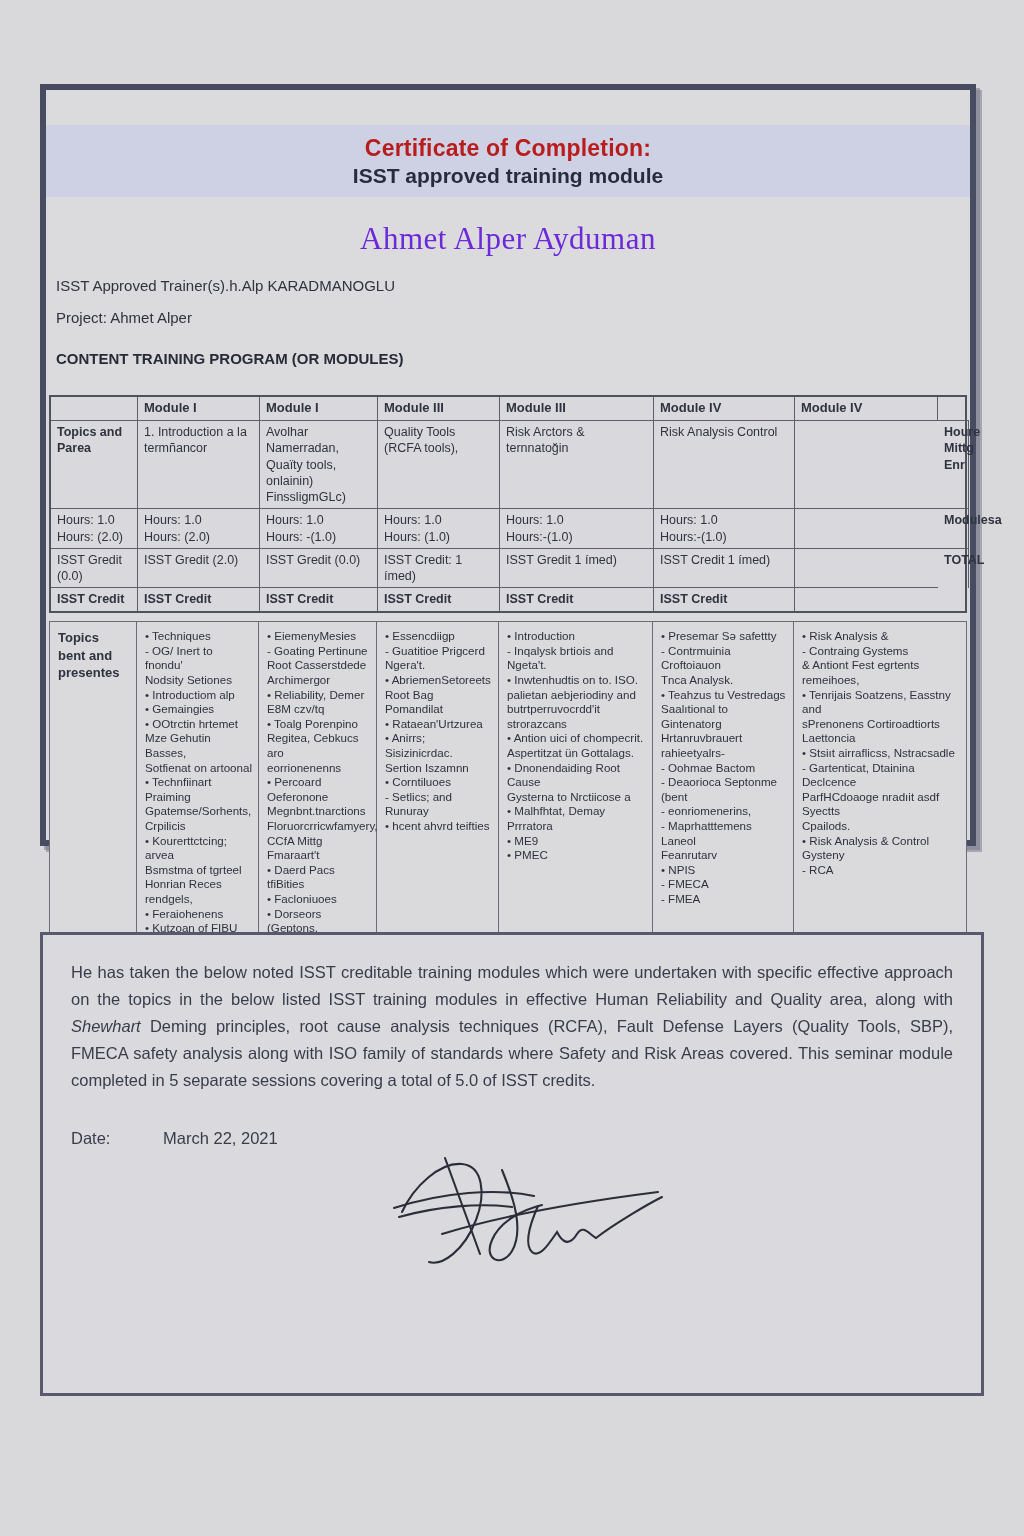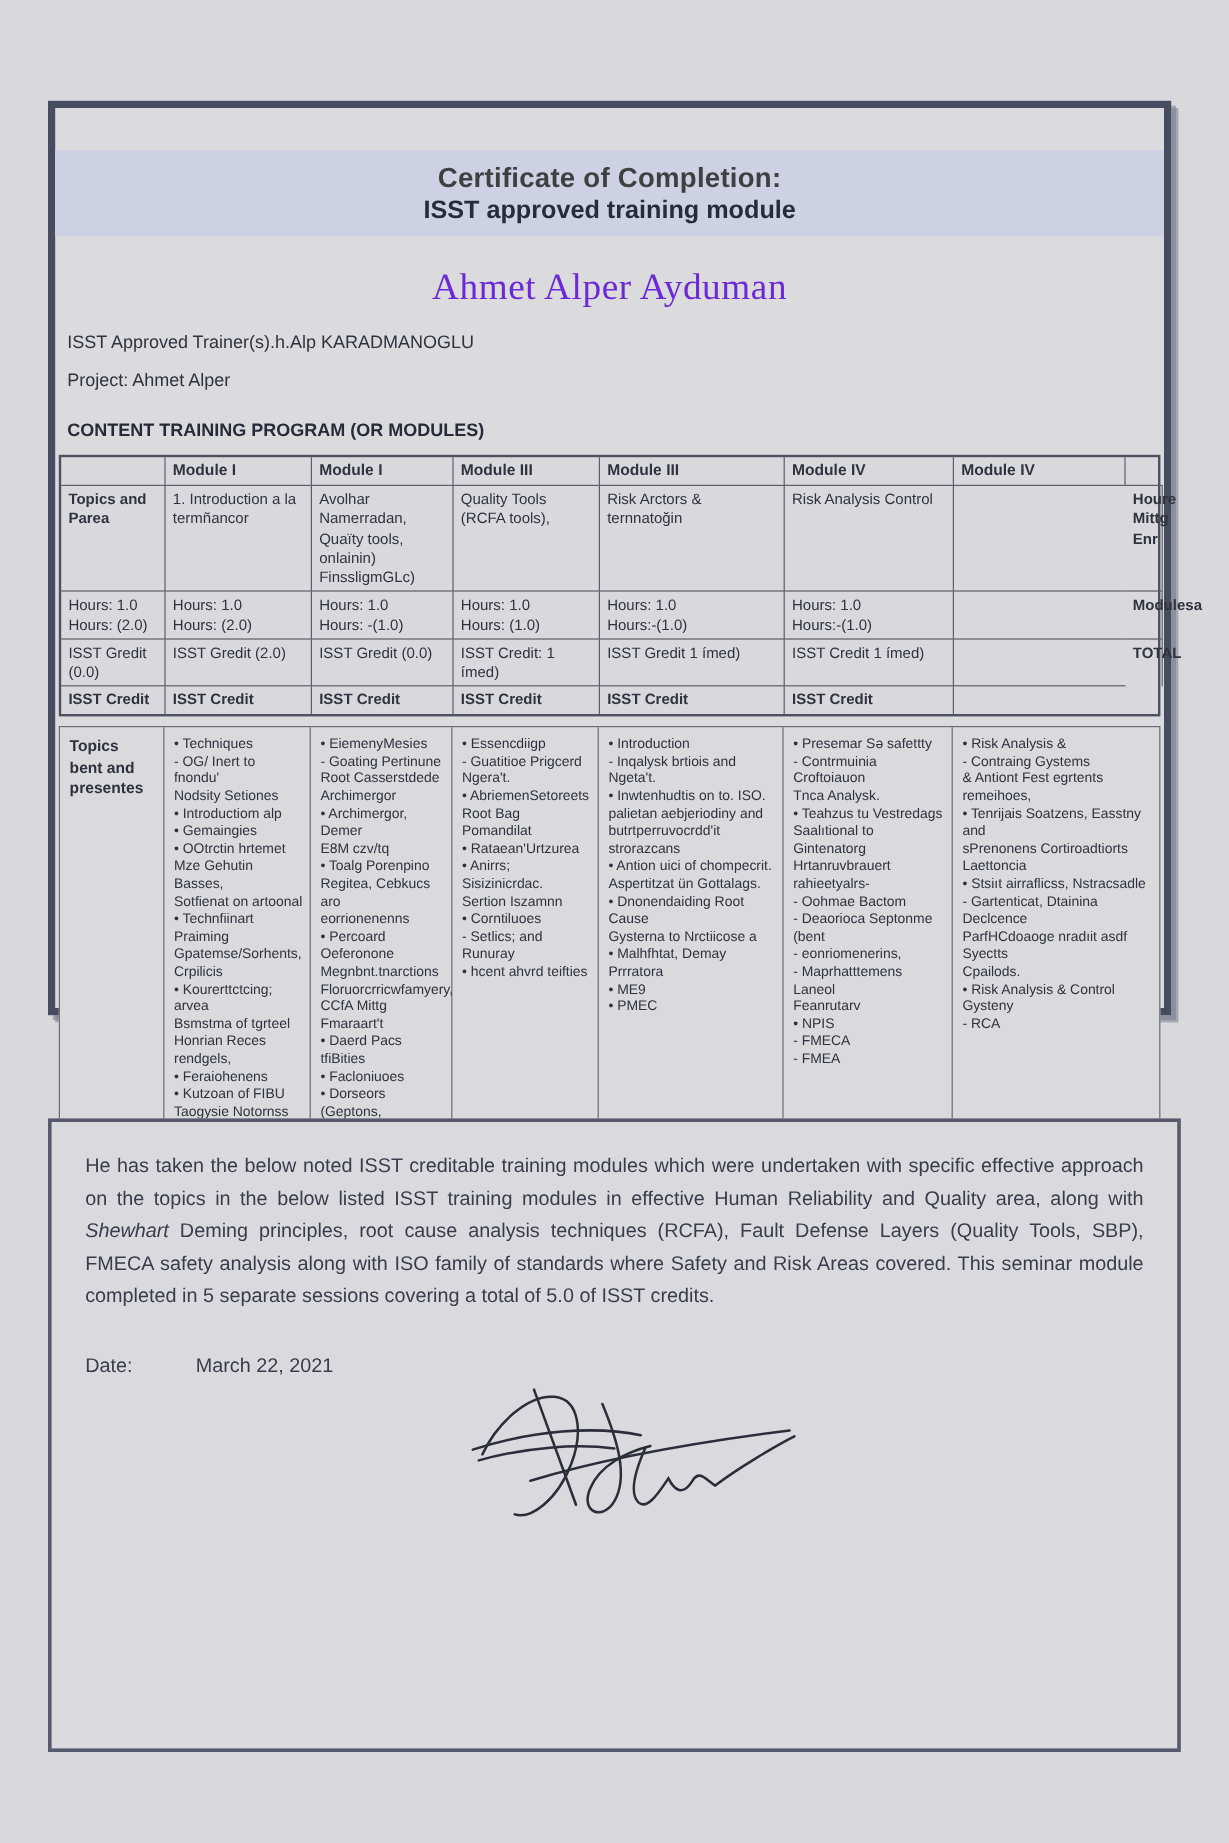--- a/index.html
+++ b/index.html
@@ -17,34 +17,34 @@
     width:936px; height:762px;
     background:#dbdbde;
     border:6px solid #474c61;
     box-shadow:4px 4px 0 rgba(120,124,140,.55), 6px 6px 0 rgba(70,75,97,.35);
   }
   .band {
     margin-top:35px; height:72px;
     background:#cdd1e3;
     display:flex; flex-direction:column; justify-content:center; align-items:center;
   }
-  .band .t1 { font-size:23px; font-weight:600; color:#404040; letter-spacing:.2px; }
+  .band .t1 { font-size:23px; font-weight:600; color:#b91c1c; letter-spacing:.2px; }
   .band .t2 { font-size:21px; font-weight:600; color:#272b3d; margin-top:2px; }
   .recipient {
     text-align:center; margin-top:24px;
     font-family:"Liberation Serif", "DejaVu Serif", serif;
     font-size:31px; color:#6d28d9; letter-spacing:.5px;
   }
   .meta { font-size:15px; color:#2f333f; padding-left:10px; }
   .trainer { margin-top:20px; }
   .project { margin-top:15px; }
   .program-heading { margin-top:24px; font-size:15px; font-weight:bold; padding-left:10px; color:#272b38; }
 
   
-  .tbl-wrap { margin-top:12px; padding:0 3px; }
+  .tbl-wrap { margin-top:28px; padding:0 3px; }
   .tbl {
     display:grid;
     grid-template-columns:87px 122px 118px 122px 154px 141px 143px 31px;
     border:2px solid #4e525e;
     background:#d9d9dd;
   }
   .c {
     border-right:1px solid #5c5f69; border-bottom:1px solid #5c5f69;
     padding:3px 6px; font-size:12.5px; line-height:1.3; color:#2f333f;
   }
@@ -83,21 +83,21 @@
     background:#d9d9dd;
   }
   .grand .gcell { height:100%; display:flex; align-items:center; }
   .grand .glabel { font-weight:bold; font-size:15px; padding-left:8px; border-right:1px solid #5c5f69; color:#272b38; }
   .grand .gvalue { font-weight:bold; font-size:15px; justify-content:center; color:#272b38; }
   .grand .gdiv { border-right:1px solid #8d909a; }
 
   
   .lower-box {
     position:absolute; left:40px; top:932px;
-    width:944px; height:528px;
+    width:944px; height:464px;
     border:3px solid #565a6c;
     background:#dadade;
   }
   .statement {
     padding:24px 28px 0 28px;
     font-size:16.5px; line-height:1.63; color:#383c4b;
     text-align:justify;
   }
   .statement .it { font-style:italic; }
   .date-row { margin-top:36px; padding-left:28px; font-size:16.5px; color:#383c4b; }
@@ -224,21 +224,21 @@
           <div class="bullet-line">Taogysie Notornss fincl</div>
           <div class="bullet-line">reoa (Goda, Topnnactins</div>
           <div class="bullet-line">+e Gosaties, Pbc:)acrts</div>
           <div class="bullet-line">Rodcy</div>
         </div>
       <div class="tc">
           <div class="bullet-line">• EiemenyMesies</div>
           <div class="bullet-line">- Goating Pertinune</div>
           <div class="bullet-line">Root Casserstdede</div>
           <div class="bullet-line">Archimergor</div>
-          <div class="bullet-line">• Archimergor, Demer</div>
+          <div class="bullet-line">• Reliability, Demer</div>
           <div class="bullet-line">E8M czv/tq</div>
           <div class="bullet-line">• Toalg Porenpino</div>
           <div class="bullet-line">Regitea, Cebkucs aro</div>
           <div class="bullet-line">eorrionenenns</div>
           <div class="bullet-line">• Percoard Oeferonone</div>
           <div class="bullet-line">Megnbnt.tnarctions</div>
           <div class="bullet-line">Floruorcrricwfamyery,</div>
           <div class="bullet-line">CCfA Mittg Fmaraart't</div>
           <div class="bullet-line">• Daerd Pacs tfiBities</div>
           <div class="bullet-line">• Facloniuoes</div>

